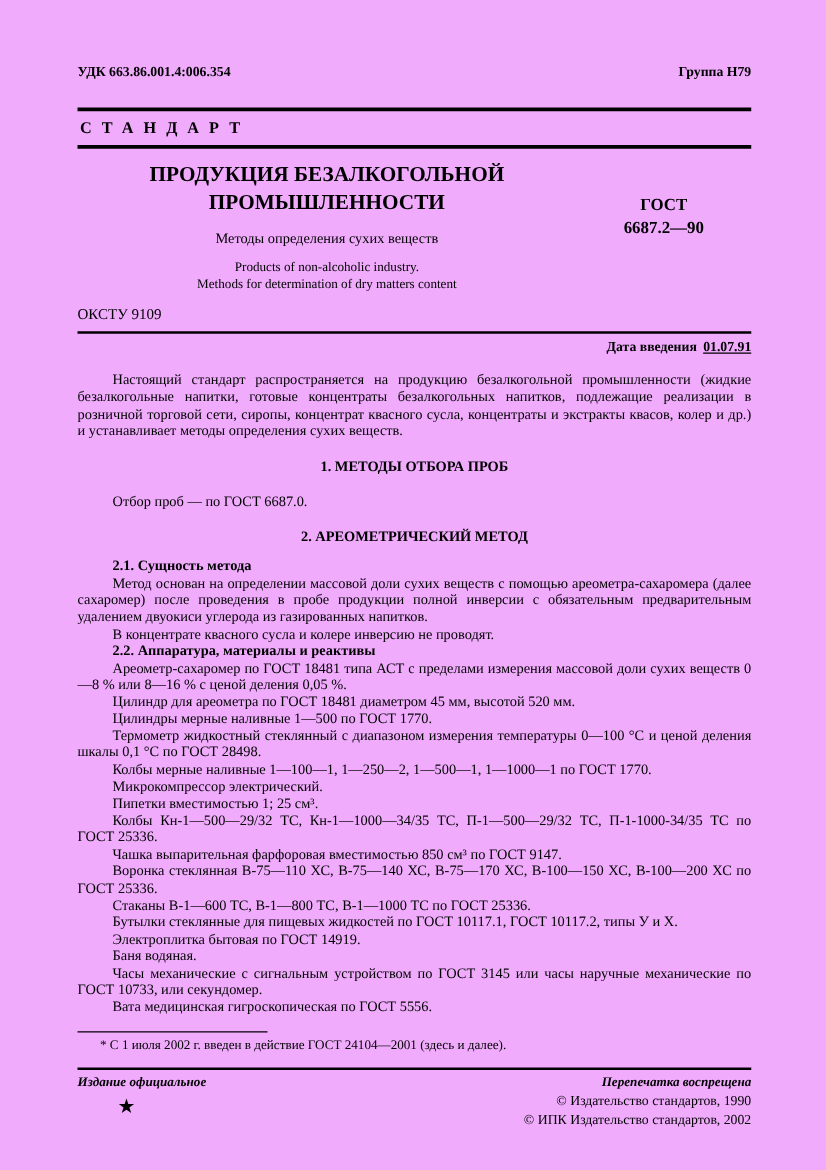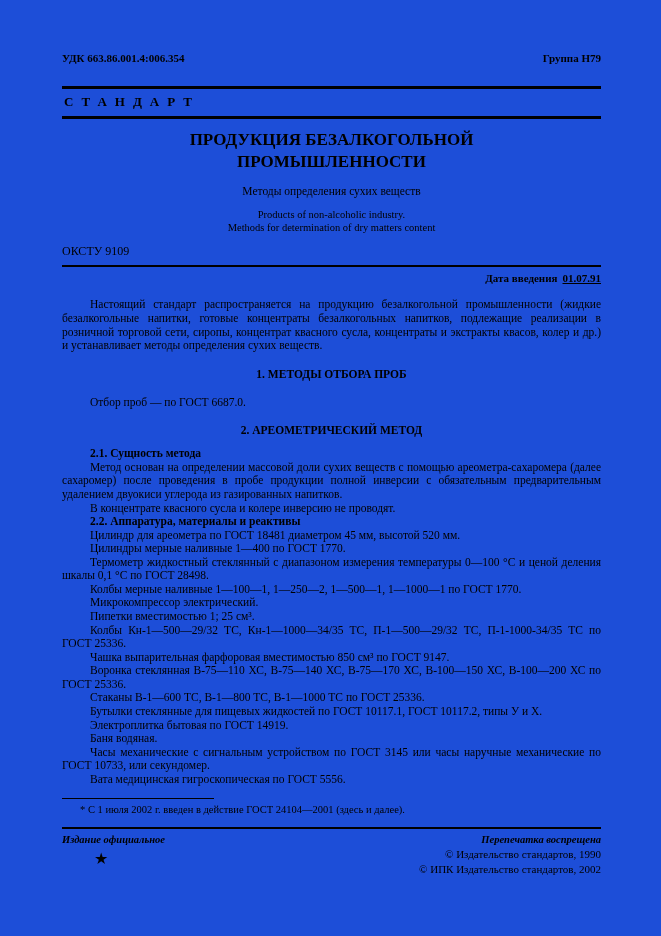--- a/index.html
+++ b/index.html
@@ -5,21 +5,21 @@
   * { margin: 0; padding: 0; box-sizing: border-box; }
   html, body { background: #e8e8e8; }
   body {
     width: 661px; height: 936px;
     font-family: "Liberation Serif", "DejaVu Serif", serif;
     color: #000;
     margin: 0 auto;
   }
   .page {
     width: 661px; height: 936px;
-    background: #1d4ed8;
+    background: #f0abfc;
     padding: 52px 60px 0 62px;
     overflow: hidden;
   }
   .bold { font-weight: bold; }
 
   .udk-row {
     display: flex; justify-content: space-between;
     font-size: 11px; font-weight: bold;
     margin-bottom: 22px;
   }
@@ -101,20 +101,24 @@
   <div class="rule thick"></div>
 
   <div class="title-block">
     <div class="title-left">
       <div class="doc-title">ПРОДУКЦИЯ БЕЗАЛКОГОЛЬНОЙ</div>
       <div class="doc-title">ПРОМЫШЛЕННОСТИ</div>
       <div class="doc-subtitle">Методы определения сухих веществ</div>
       <div class="doc-en first">Products of non-alcoholic industry.</div>
       <div class="doc-en">Methods for determination of dry matters content</div>
     </div>
+    <div class="title-right">
+      <div>ГОСТ</div>
+      <div>6687.2—90</div>
+    </div>
   </div>
 
   <div class="okstu">ОКСТУ 9109</div>
 
   <div class="rule med after-okstu"></div>
 
   <div class="date-line">
     <span>Дата введения</span><span class="date-value">01.07.91</span>
   </div>
 
@@ -122,22 +126,23 @@
 
   <div class="section-heading">1. МЕТОДЫ ОТБОРА ПРОБ</div>
   <p class="body-p single-p">Отбор проб — по ГОСТ 6687.0.</p>
 
   <div class="section-heading">2. АРЕОМЕТРИЧЕСКИЙ МЕТОД</div>
   <div class="para-list">
       <p class="body-p bold">2.1. Сущность метода</p>
       <p class="body-p">Метод основан на определении массовой доли сухих веществ с помощью ареометра-сахаромера (далее сахаромер) после проведения в пробе продукции полной инверсии с обязательным предварительным удалением двуокиси углерода из газированных напитков.</p>
       <p class="body-p">В концентрате квасного сусла и колере инверсию не проводят.</p>
       <p class="body-p bold">2.2. Аппаратура, материалы и реактивы</p>
+      <p class="body-p">Ареометр-сахаромер по ГОСТ 18481 типа АСТ с пределами измерения массовой доли сухих веществ 0—8 % или 8—16 % с ценой деления 0,05 %.</p>
       <p class="body-p">Цилиндр для ареометра по ГОСТ 18481 диаметром 45 мм, высотой 520 мм.</p>
-      <p class="body-p">Цилиндры мерные наливные 1—400 по ГОСТ 1770.</p>
+      <p class="body-p">Цилиндры мерные наливные 1—500 по ГОСТ 1770.</p>
       <p class="body-p">Термометр жидкостный стеклянный с диапазоном измерения температуры 0—100 °С и ценой деления шкалы 0,1 °С по ГОСТ 28498.</p>
       <p class="body-p">Колбы мерные наливные 1—100—1, 1—250—2, 1—500—1, 1—1000—1 по ГОСТ 1770.</p>
       <p class="body-p">Микрокомпрессор электрический.</p>
       <p class="body-p">Пипетки вместимостью 1; 25 см³.</p>
       <p class="body-p">Колбы Кн-1—500—29/32 ТС, Кн-1—1000—34/35 ТС, П-1—500—29/32 ТС, П-1-1000-34/35 ТС по ГОСТ 25336.</p>
       <p class="body-p">Чашка выпарительная фарфоровая вместимостью 850 см³ по ГОСТ 9147.</p>
       <p class="body-p">Воронка стеклянная В-75—110 ХС, В-75—140 ХС, В-75—170 ХС, В-100—150 ХС, В-100—200 ХС по ГОСТ 25336.</p>
       <p class="body-p">Стаканы В-1—600 ТС, В-1—800 ТС, В-1—1000 ТС по ГОСТ 25336.</p>
       <p class="body-p">Бутылки стеклянные для пищевых жидкостей по ГОСТ 10117.1, ГОСТ 10117.2, типы У и Х.</p>
       <p class="body-p">Электроплитка бытовая по ГОСТ 14919.</p>

